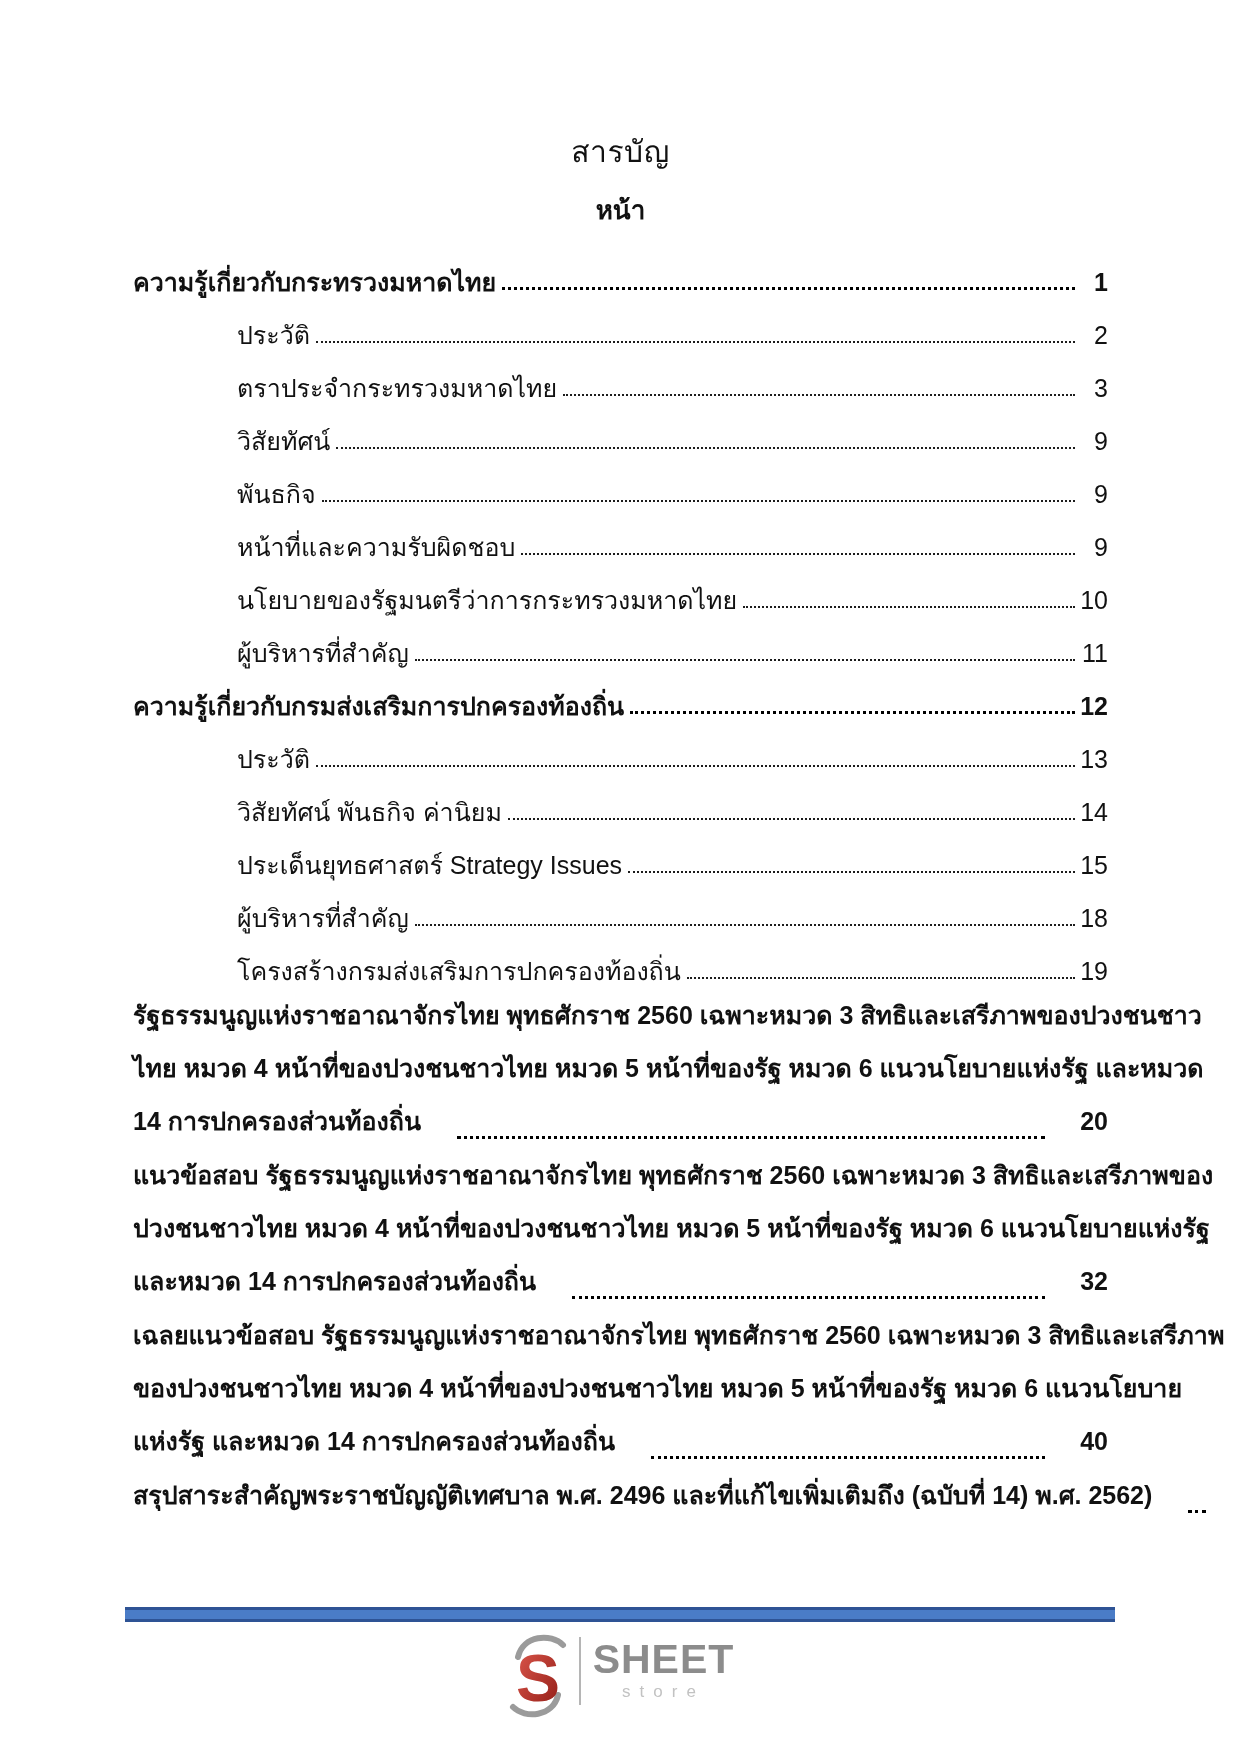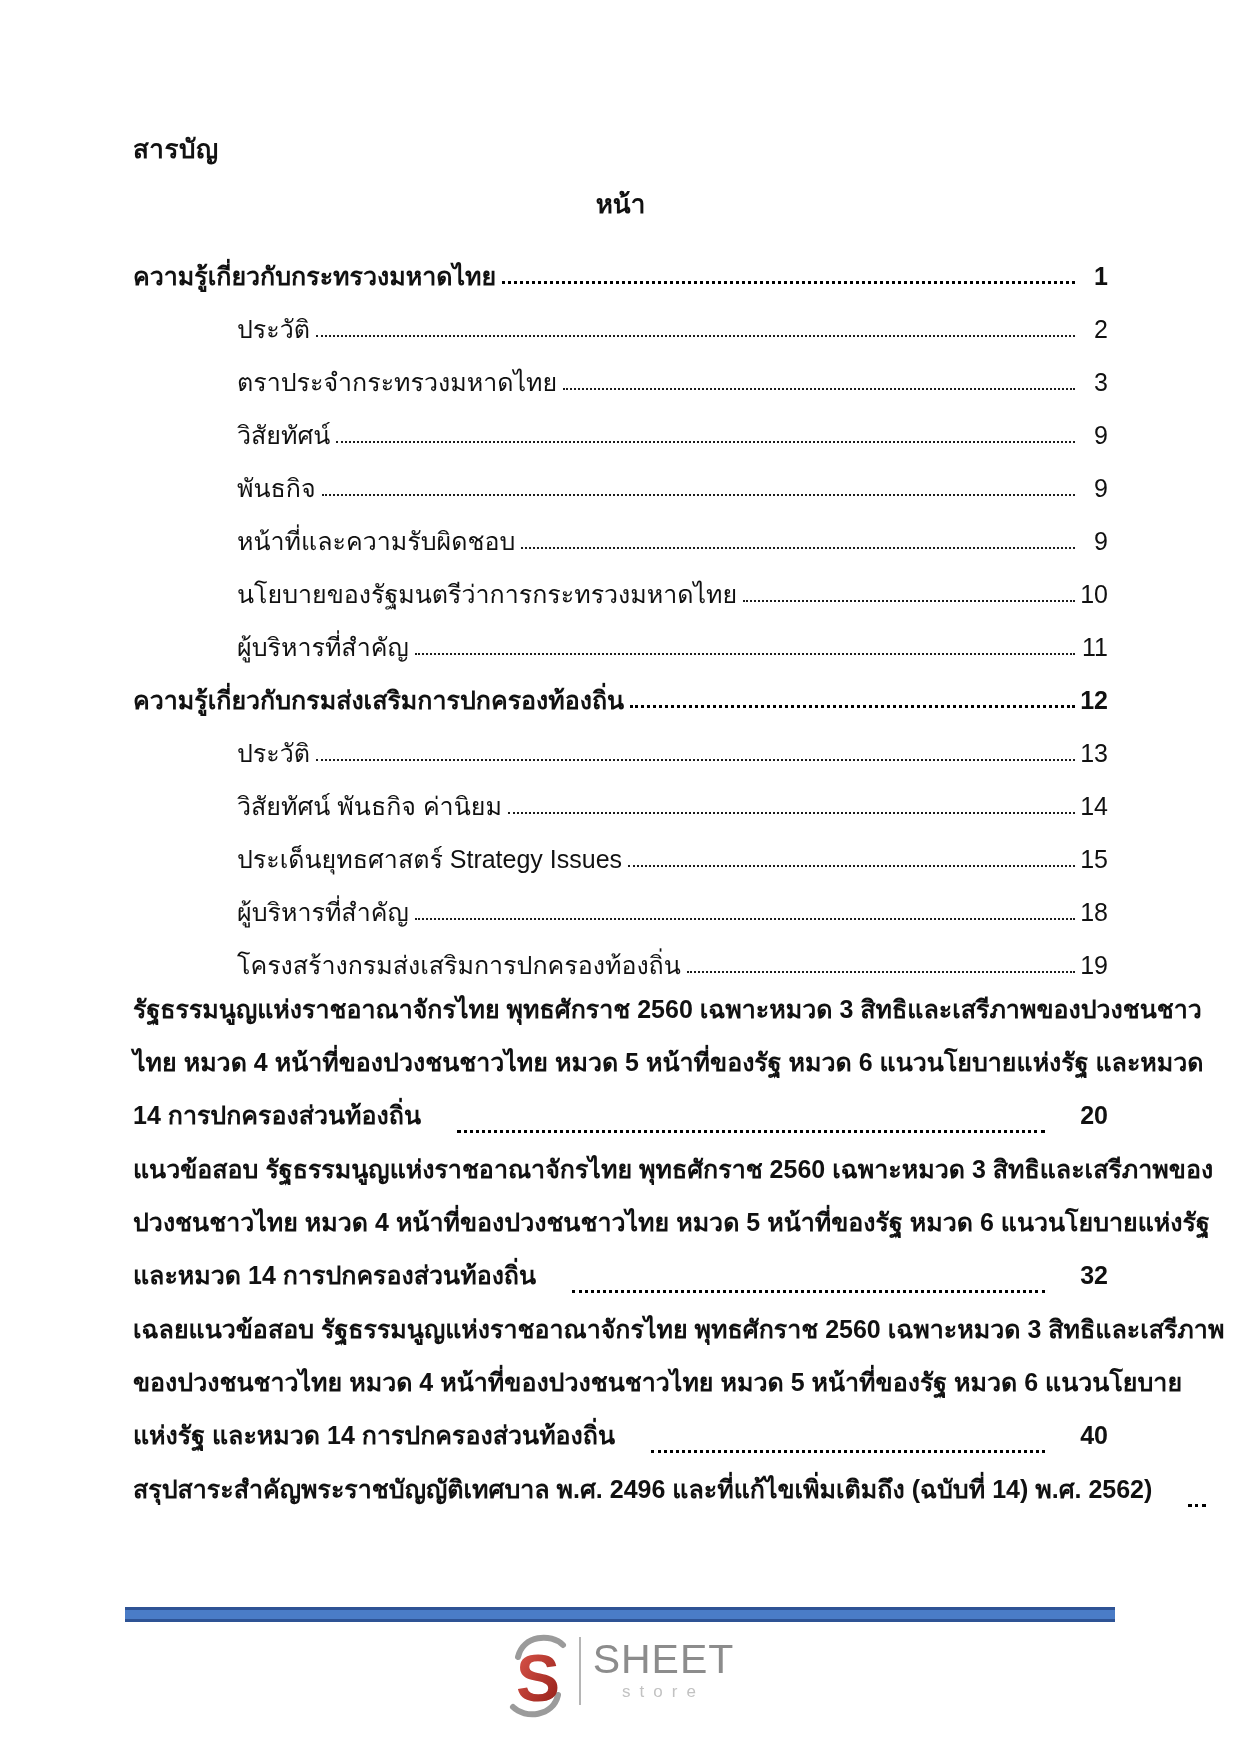--- a/index.html
+++ b/index.html
@@ -9,22 +9,23 @@
     height: 1755px;
     margin: 0 auto;
     background: #ffffff;
     font-family: "Liberation Sans", "DejaVu Sans", sans-serif;
     color: #111111;
     overflow: hidden;
   }
   .content { padding: 128px 133px 0 133px; }
 
   .doc-title {
-    font-size: 26px;
-    font-weight: 700;
+    text-align: center;
+    font-size: 30px;
+    font-weight: 400;
     margin: 0 0 14px 0;
     letter-spacing: 0.5px;
   }
   .page-col-label {
     text-align: center;
     font-size: 26px;
     font-weight: 700;
     margin: 0 0 16px 0;
   }
 
@@ -88,21 +89,21 @@
   .logo-s-wrap { width: 62px; height: 86px; }
   .logo-divider {
     width: 2px;
     height: 68px;
     background: #b5b5b5;
     margin: 4px 12px 0 10px;
   }
   .logo-text { padding-top: 6px; }
   .brand-name {
     font-size: 41px;
-    font-weight: 400;
+    font-weight: 700;
     color: #8c8c8c;
     letter-spacing: 1px;
     line-height: 40px;
   }
   .brand-subtitle {
     font-size: 17px;
     color: #c2c2c2;
     letter-spacing: 9px;
     margin-top: 3px;
     text-align: center;

